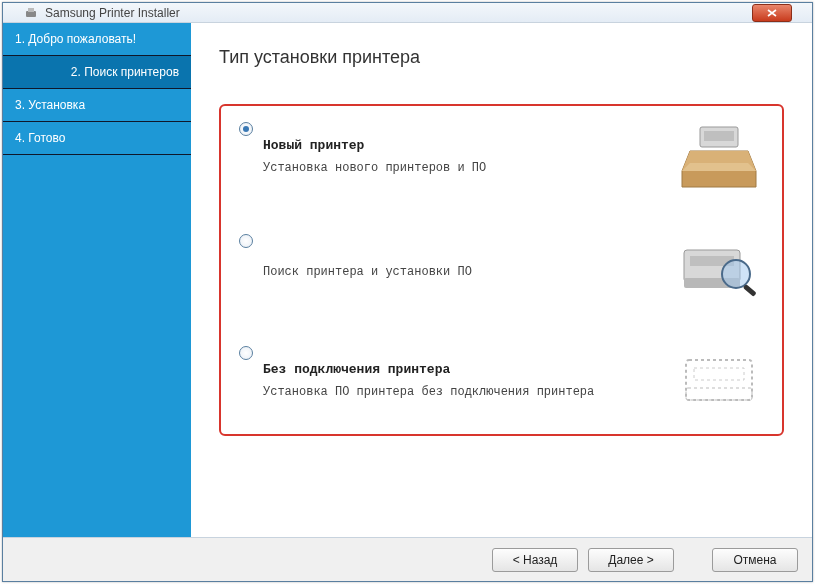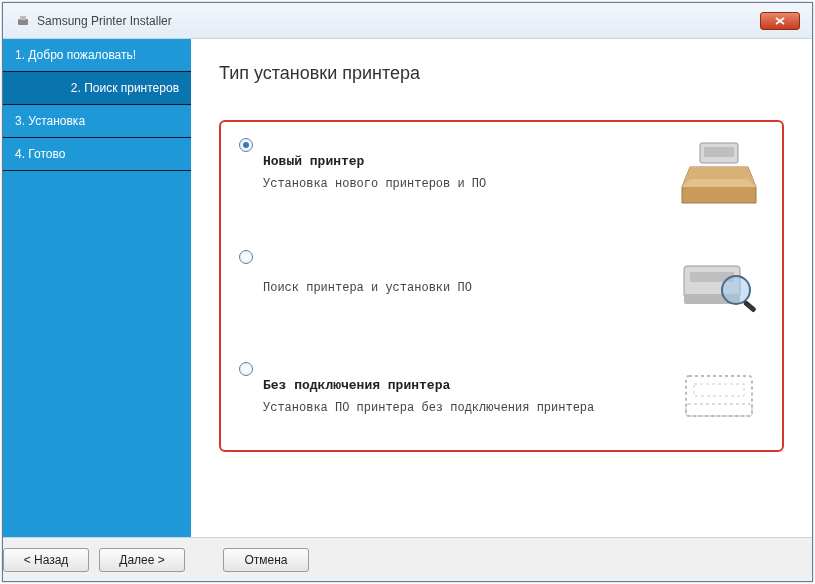--- a/index.html
+++ b/index.html
@@ -14,26 +14,26 @@
   width: 811px;
   height: 580px;
   margin: 2px;
   border: 1px solid #5a7fa0;
   background: #fff;
   display: flex;
   flex-direction: column;
   box-shadow: 0 0 2px rgba(0,0,0,0.3);
 }
 .titlebar {
-  height: 36px;
+  height: 20px;
   background: linear-gradient(#f3f7fb, #e4ecf5);
   border-bottom: 1px solid #c8d3de;
   display: flex;
   align-items: center;
-  padding: 0 12px;
+  padding: 0 20px;
 }
 .titlebar .app-icon {
   width: 16px; height: 16px; margin-right: 6px;
   display: flex; align-items: center; justify-content: center;
   color: #555; font-size: 12px;
 }
 .titlebar .title { font-size: 12px; color: #444; flex: 1; }
 .close-btn {
   width: 40px; height: 18px;
   background: linear-gradient(#e9866b, #c83b1d);
@@ -116,21 +116,21 @@
 .option-image {
   width: 90px; height: 72px;
   display: flex; align-items: center; justify-content: center;
   flex: none;
 }
 .footer {
   height: 44px;
   border-top: 1px solid #c8d3de;
   background: #f0f0f0;
   display: flex;
-  justify-content: flex-start;
+  justify-content: flex-end;
   align-items: center;
   padding-right: 14px;
   gap: 10px;
 }
 .btn {
   min-width: 86px;
   height: 24px;
   font-size: 12px;
   background: linear-gradient(#fdfdfd, #e5e5e5);
   border: 1px solid #9b9b9b;

